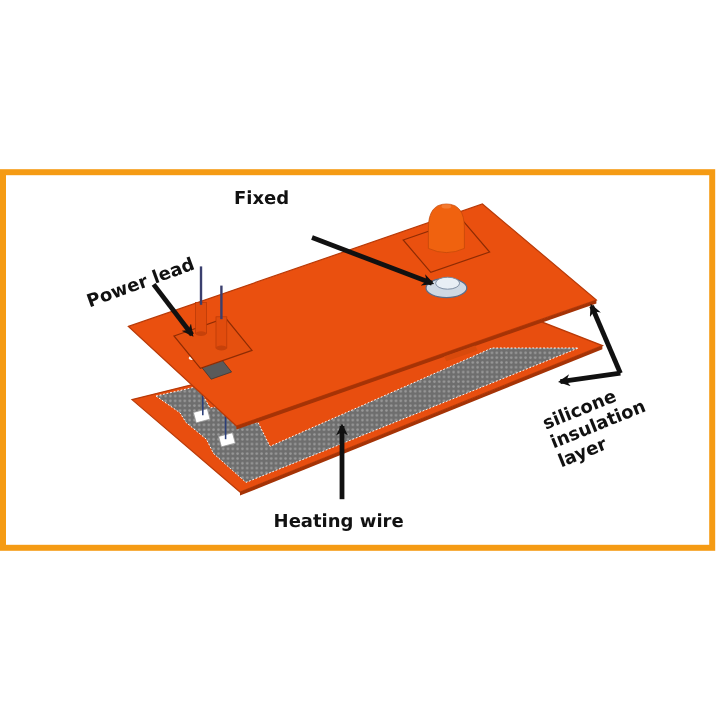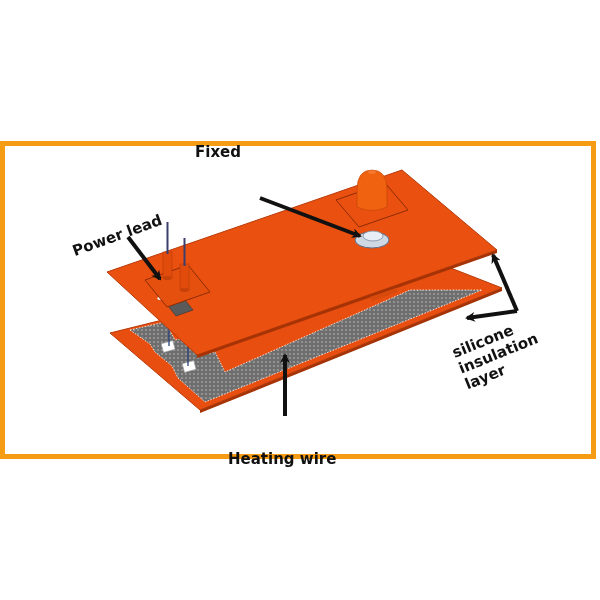--- a/index.html
+++ b/index.html
@@ -1,22 +1,22 @@
 <!DOCTYPE html>
 <html><head>
 <meta charset="utf-8">
 <style>
   html, body { margin: 0; padding: 0; background: #ffffff; }
   body { width: 600px; height: 600px; position: relative; overflow: hidden; font-family: "DejaVu Sans", sans-serif; }
   .frame { position: absolute; left: 0; top: 141px; width: 596px; height: 318px; box-sizing: border-box; border: 5px solid #f59b14; background: #ffffff; }
   svg.diagram { position: absolute; left: 0; top: 0; width: 600px; height: 600px; }
   .label { position: absolute; font-family: "DejaVu Sans", sans-serif; font-weight: bold; color: #111111; font-size: 15px; line-height: 17px; white-space: nowrap; }
-  .lbl-thermo { left: 195px; top: 144px; }
+  .lbl-thermo { left: 195px; top: 157px; }
   .lbl-power { left: 76px; top: 243px; transform: rotate(-20deg); transform-origin: left bottom; }
-  .lbl-heat { left: 228px; top: 426px; margin-top: 25px; }
+  .lbl-heat { left: 228px; top: 426px; }
   .lbl-silicone { left: 450px; top: 346px; transform: rotate(-22deg); transform-origin: left top; }
   .lbl-silicone span { display: block; }
 </style>
 </head>
 <body>
 
 <div class="frame"></div>
 
 <svg class="diagram" viewBox="0 0 600 600" xmlns="http://www.w3.org/2000/svg">
   <defs>

